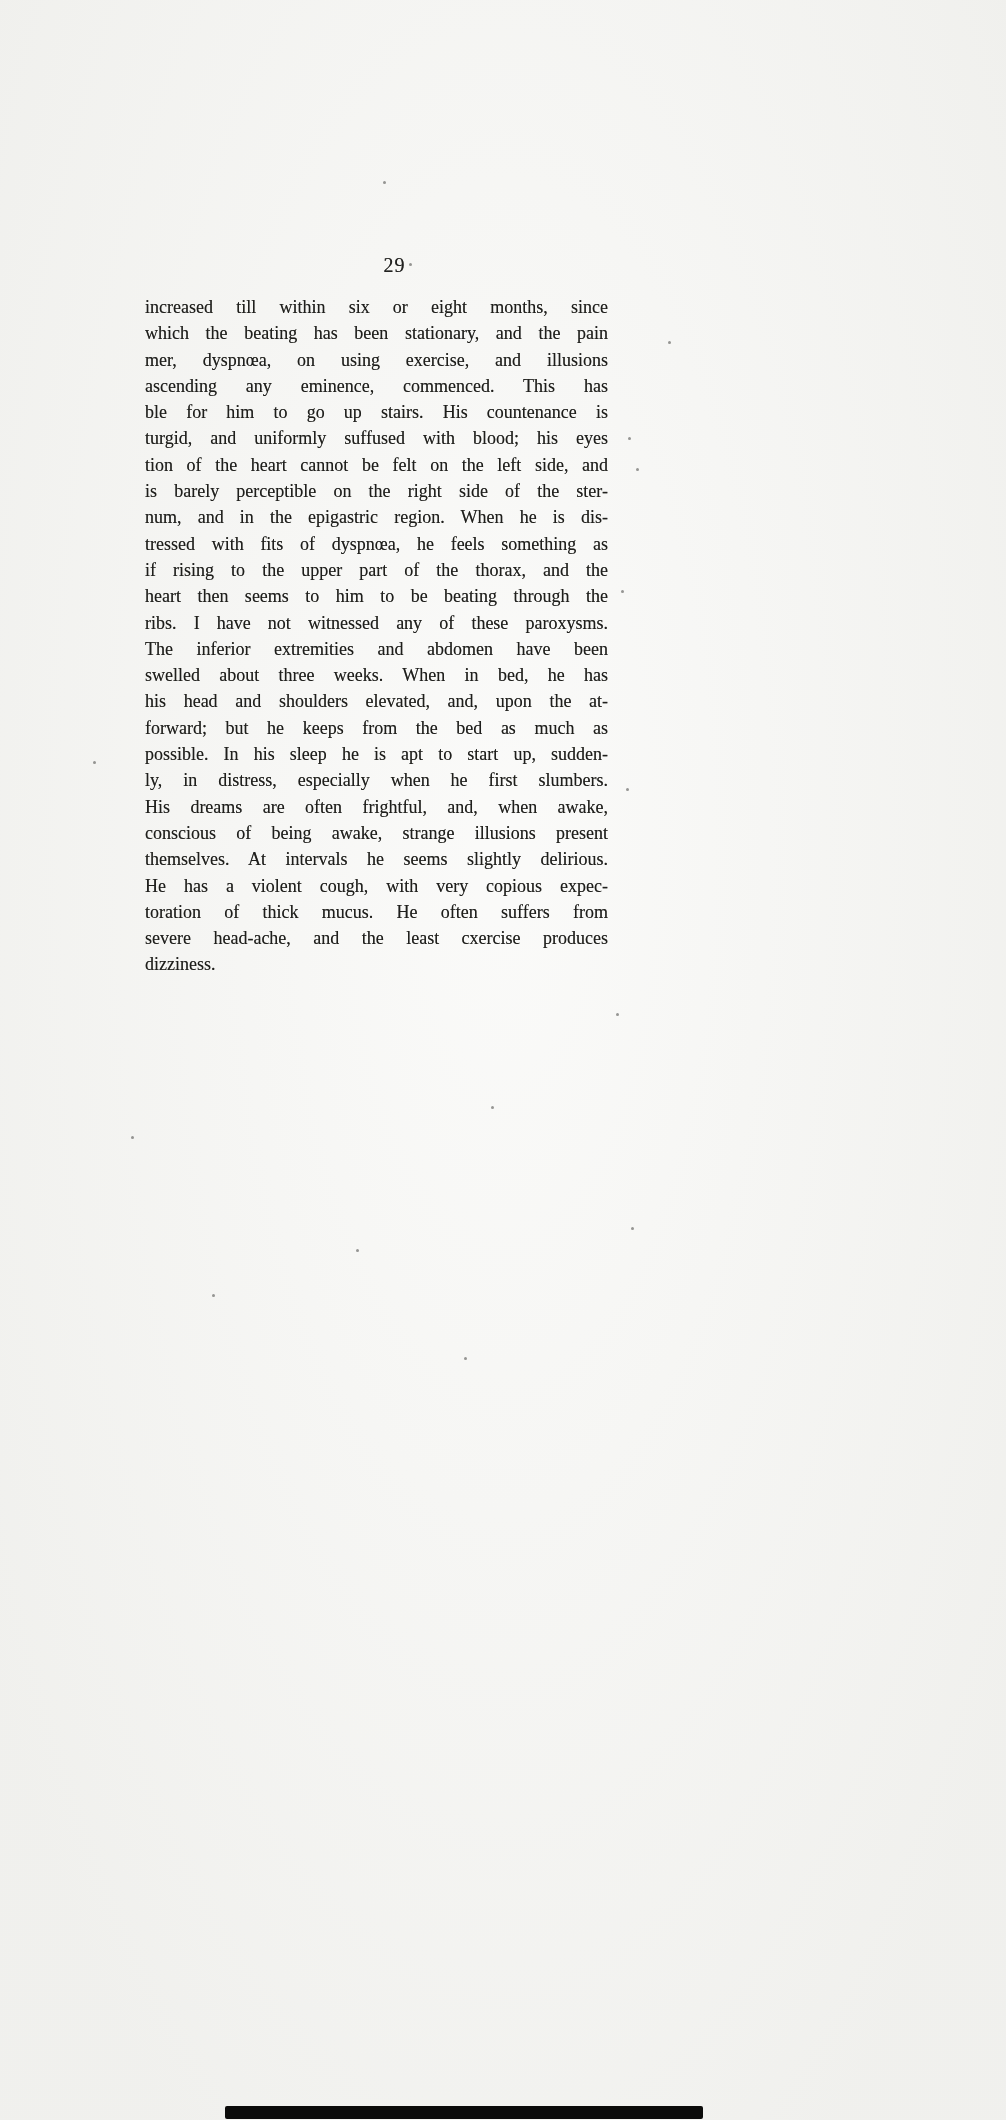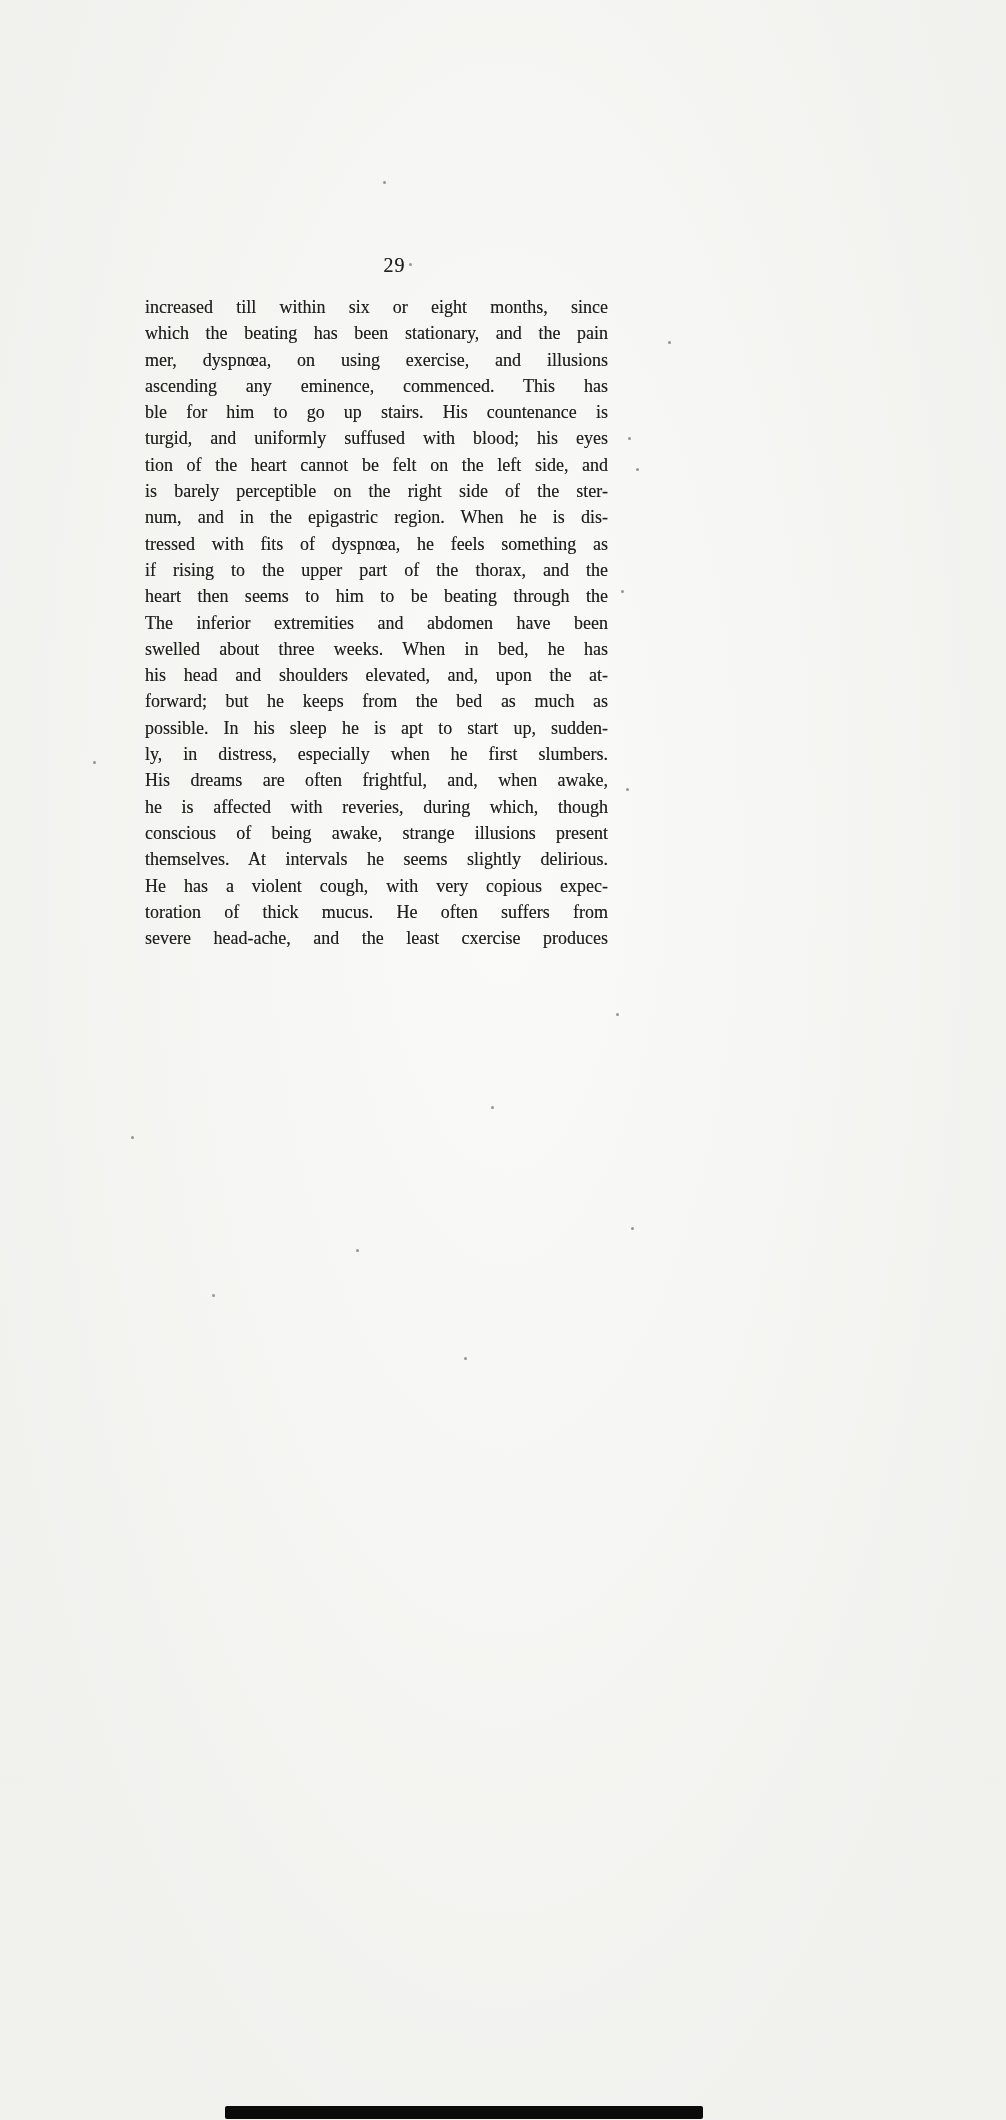--- a/index.html
+++ b/index.html
@@ -82,33 +82,34 @@
       <div class="line">mer, dyspnœa, on using exercise, and illusions</div>
       <div class="line">ascending any eminence, commenced.  This has</div>
       <div class="line">ble for him to go up stairs.  His countenance is</div>
       <div class="line">turgid, and uniformly suffused with blood; his eyes</div>
       <div class="line">tion of the heart cannot be felt on the left side, and</div>
       <div class="line">is barely perceptible on the right side of the ster-</div>
       <div class="line">num, and in the epigastric region.  When he is dis-</div>
       <div class="line">tressed with fits of dyspnœa, he feels something as</div>
       <div class="line">if rising to the upper part of the thorax, and the</div>
       <div class="line">heart then seems to him to be beating through the</div>
+      <div class="line">ribs.  I have not witnessed any of these paroxysms.</div>
       <div class="line">The inferior extremities and abdomen have been</div>
       <div class="line">swelled about three weeks.  When in bed, he has</div>
       <div class="line">his head and shoulders elevated, and, upon the at-</div>
       <div class="line">forward; but he keeps from the bed as much as</div>
       <div class="line">possible.  In his sleep he is apt to start up, sudden-</div>
       <div class="line">ly, in distress, especially when he first slumbers.</div>
       <div class="line">His dreams are often frightful, and, when awake,</div>
-      <div class="line">he is affected with reveries, during which, though</div>
       <div class="line">conscious of being awake, strange illusions present</div>
       <div class="line">themselves.  At intervals he seems slightly delirious.</div>
       <div class="line">He has a violent cough, with very copious expec-</div>
       <div class="line">toration of thick mucus.  He often suffers from</div>
       <div class="line">severe head-ache, and the least cxercise produces</div>
+      <div class="line last">dizziness.</div>
     </div>
 
   <div class="bottom-bar"></div>
 
 <div class="speck" style="left: 383px; top: 181px;"></div>
     <div class="speck" style="left: 409px; top: 263px;"></div>
     <div class="speck" style="left: 668px; top: 341px;"></div>
     <div class="speck" style="left: 628px; top: 437px;"></div>
     <div class="speck" style="left: 636px; top: 468px;"></div>
     <div class="speck" style="left: 621px; top: 590px;"></div>

